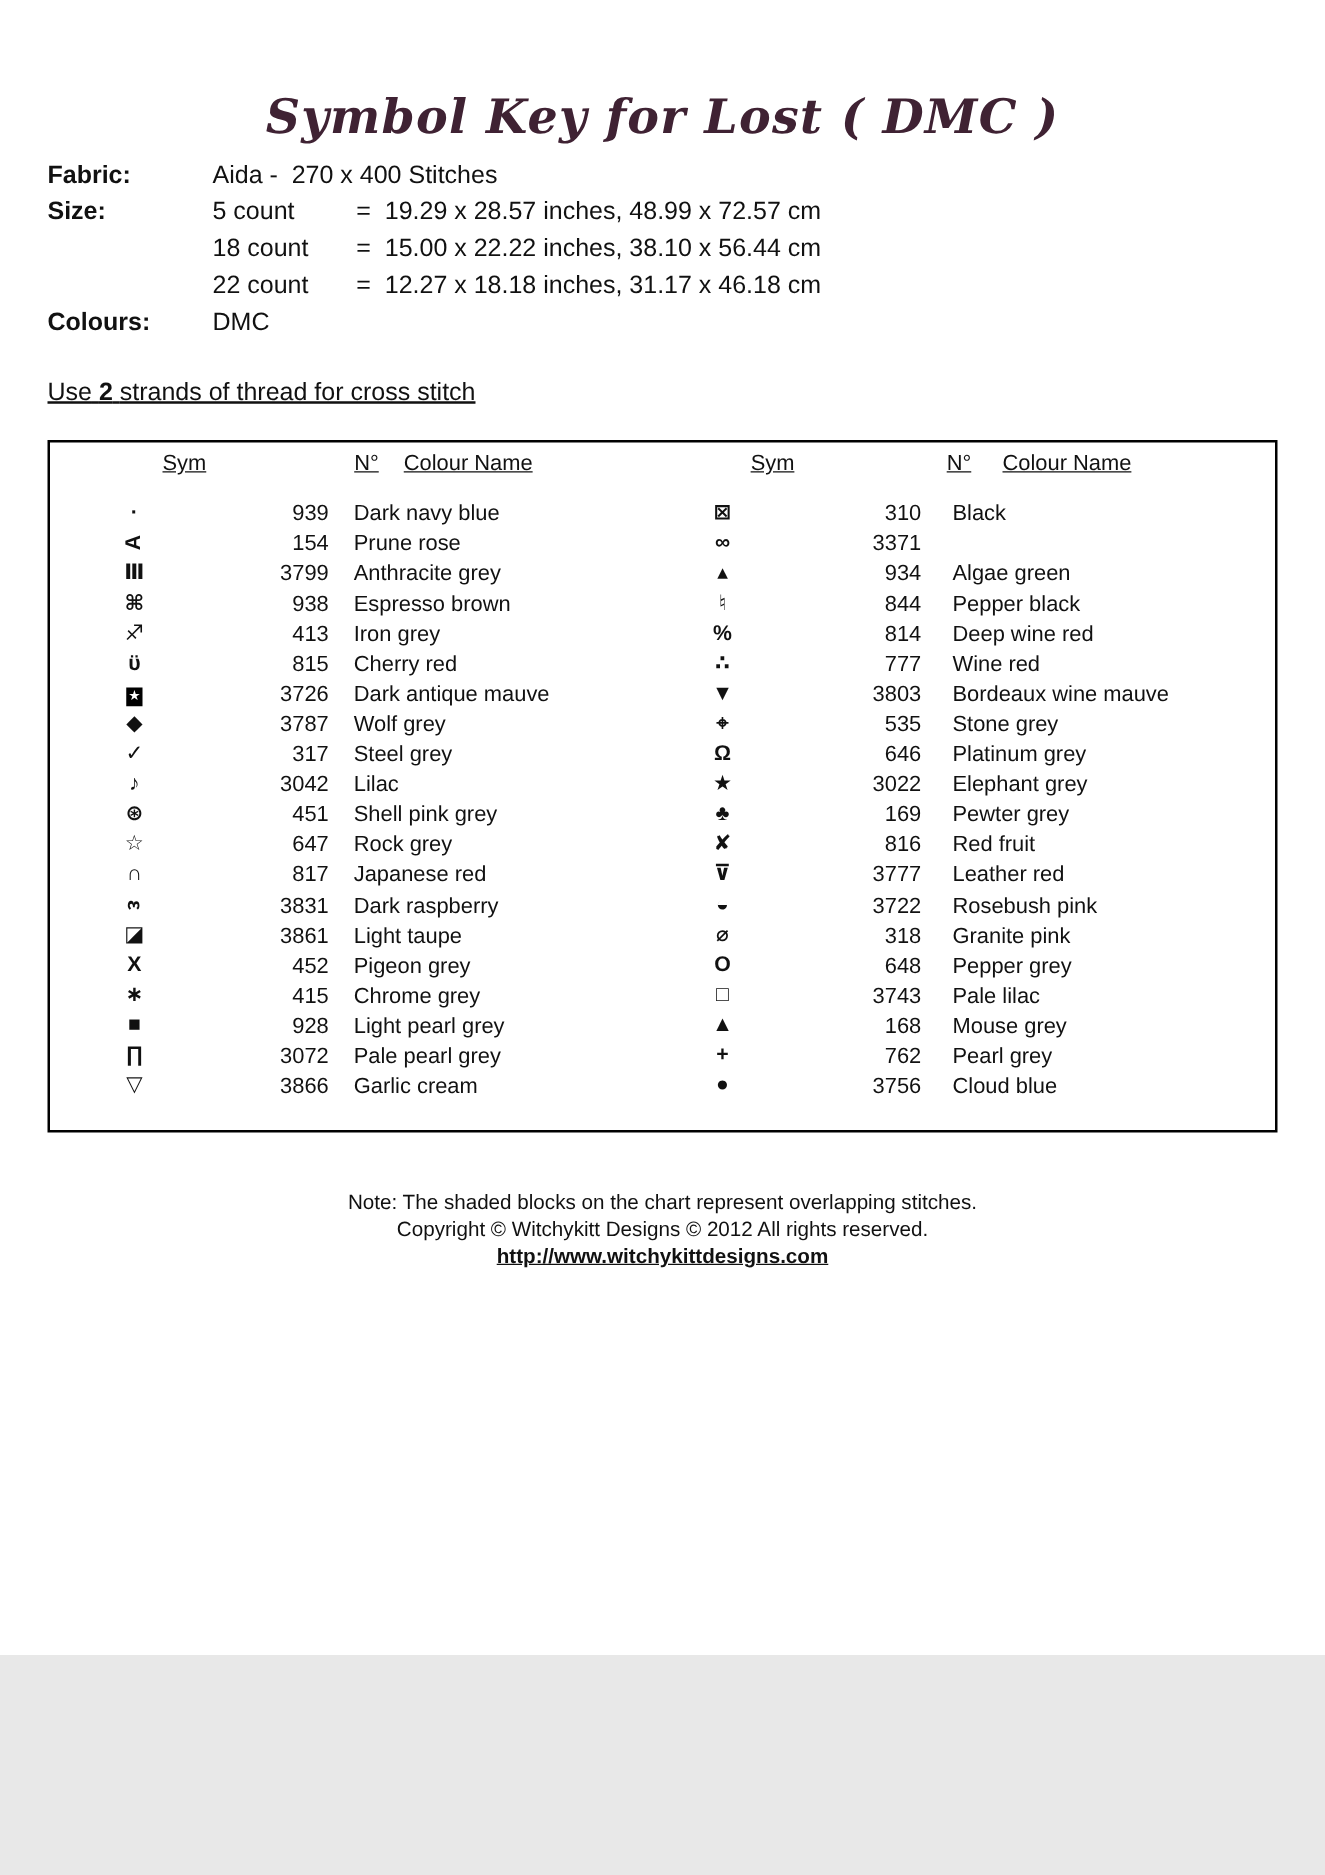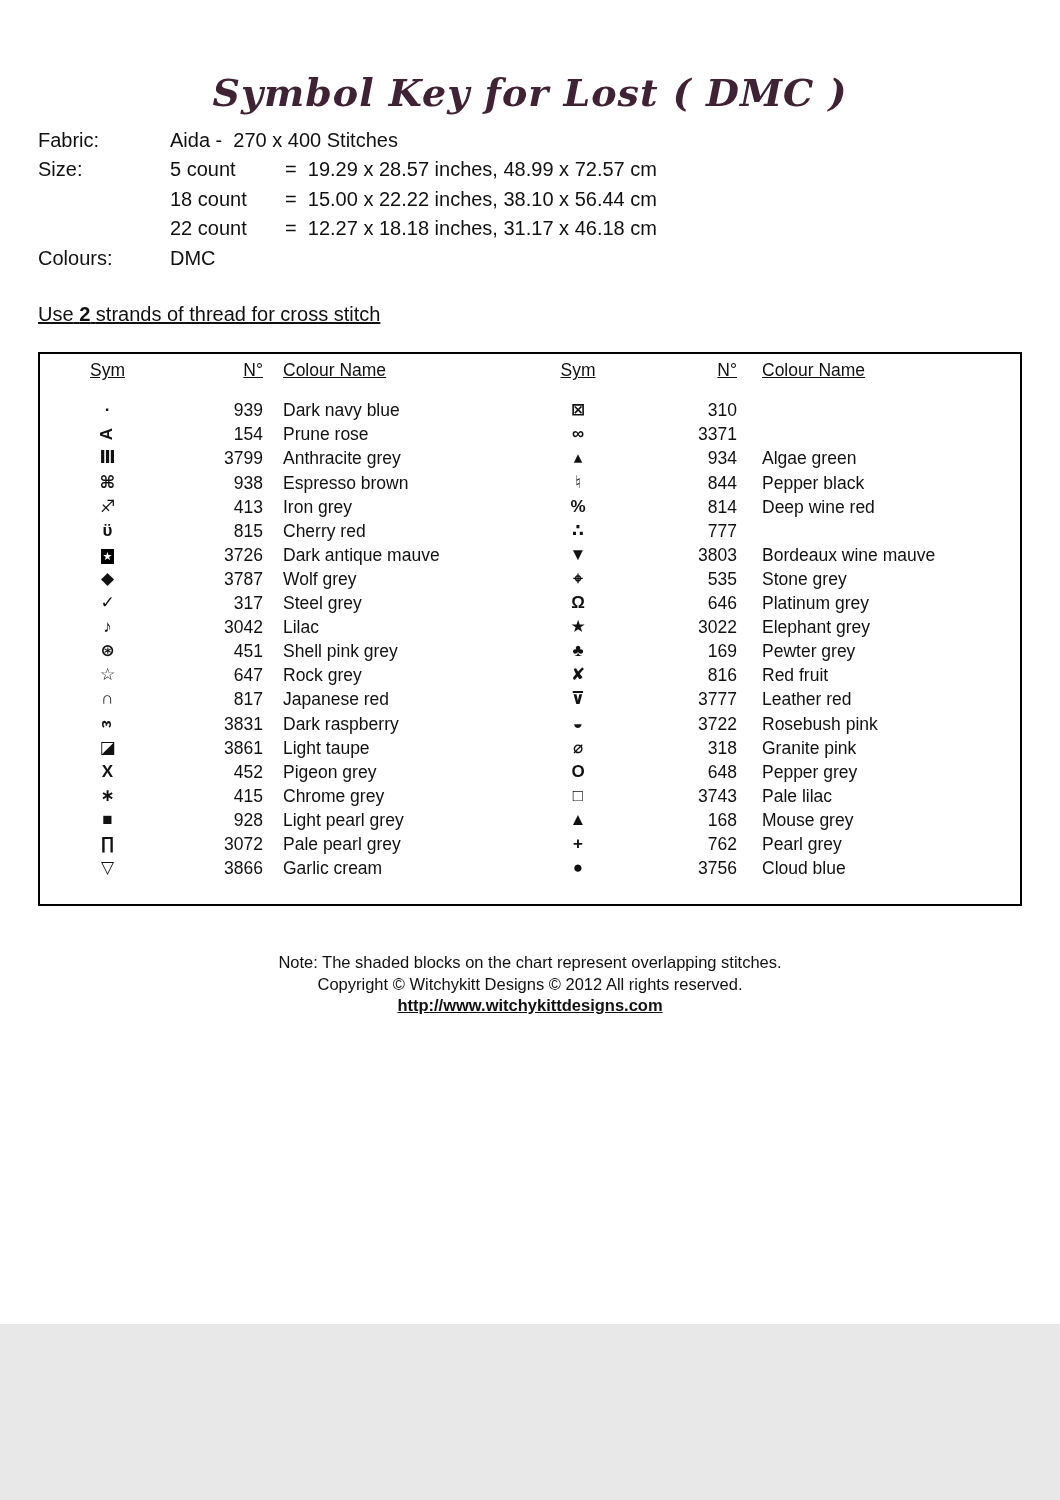--- a/index.html
+++ b/index.html
@@ -12,37 +12,37 @@
   
   .title{
     margin-top:72px;text-align:center;
     font-family:"DejaVu Serif","Liberation Serif",serif;
     font-style:italic;font-weight:bold;font-size:38px;line-height:1.1;
     color:#3f2233;letter-spacing:1px;
   }
   
   .info{margin:12px 0 0 38px;font-size:20px;line-height:29.5px;}
   .irow{display:flex;}
-  .ilabel{font-weight:normal;width:132px;flex:0 0 132px;}
+  .ilabel{font-weight:bold;width:132px;flex:0 0 132px;}
   .ival{white-space:pre;}
   .cnt{display:inline-block;width:115px;}
   
   .strands{margin:30px 0 0 38px;font-size:20px;text-decoration:underline;}
   .strands b{font-weight:bold;}
   
   .keybox{
     margin:26px 0 0 38px;width:984px;box-sizing:border-box;
     border:2px solid #000;padding:5px 0 24px 0;background:#fff;
   }
   .krow{
     display:grid;
     grid-template-columns:135px 88px 287px 56px 140px 274px;
     line-height:24.1px;font-size:17.5px;
   }
-  .khead{margin-bottom:17px;line-height:22px;}
+  .khead{margin-bottom:17px;line-height:22px;padding-left:40px;}
   .u{text-decoration:underline;}
   .c{display:block;}
   .s{text-align:center;font-weight:600;font-size:17px;}
   .n{text-align:right;}
   .n2{padding-right:9px;box-sizing:border-box;}
   .m{text-align:left;padding-left:20px;box-sizing:border-box;}
   .m2{padding-left:16px;}
   .hs{text-align:center;font-weight:normal;font-size:17.5px;}
   .g{display:inline-block;font-style:normal;}
   .ccw{transform:rotate(-90deg);}
@@ -93,20 +93,21 @@
       <span class="c n n2 u">N°</span>
       <span class="c m m2 u">Colour Name</span>
     </div>
 
     <div class="krow">
         <span class="c s">·</span>
         <span class="c n">939</span>
         <span class="c m">Dark navy blue</span>
         <span class="c s">⊠</span>
         <span class="c n n2">310</span>
+        <span class="c m m2">Black</span>
       </div>
     <div class="krow">
         <span class="c s"><i class="g ccw">A</i></span>
         <span class="c n">154</span>
         <span class="c m">Prune rose</span>
         <span class="c s">∞</span>
         <span class="c n n2">3371</span>
       </div>
     <div class="krow">
         <span class="c s">Ⅲ</span>
@@ -131,20 +132,21 @@
         <span class="c s">%</span>
         <span class="c n n2">814</span>
         <span class="c m m2">Deep wine red</span>
       </div>
     <div class="krow">
         <span class="c s">ϋ</span>
         <span class="c n">815</span>
         <span class="c m">Cherry red</span>
         <span class="c s">∴</span>
         <span class="c n n2">777</span>
+        <span class="c m m2">Wine red</span>
       </div>
     <div class="krow">
         <span class="c s"><i class="g box">★</i></span>
         <span class="c n">3726</span>
         <span class="c m">Dark antique mauve</span>
         <span class="c s">▼</span>
         <span class="c n n2">3803</span>
         <span class="c m m2">Bordeaux wine mauve</span>
       </div>
     <div class="krow">

